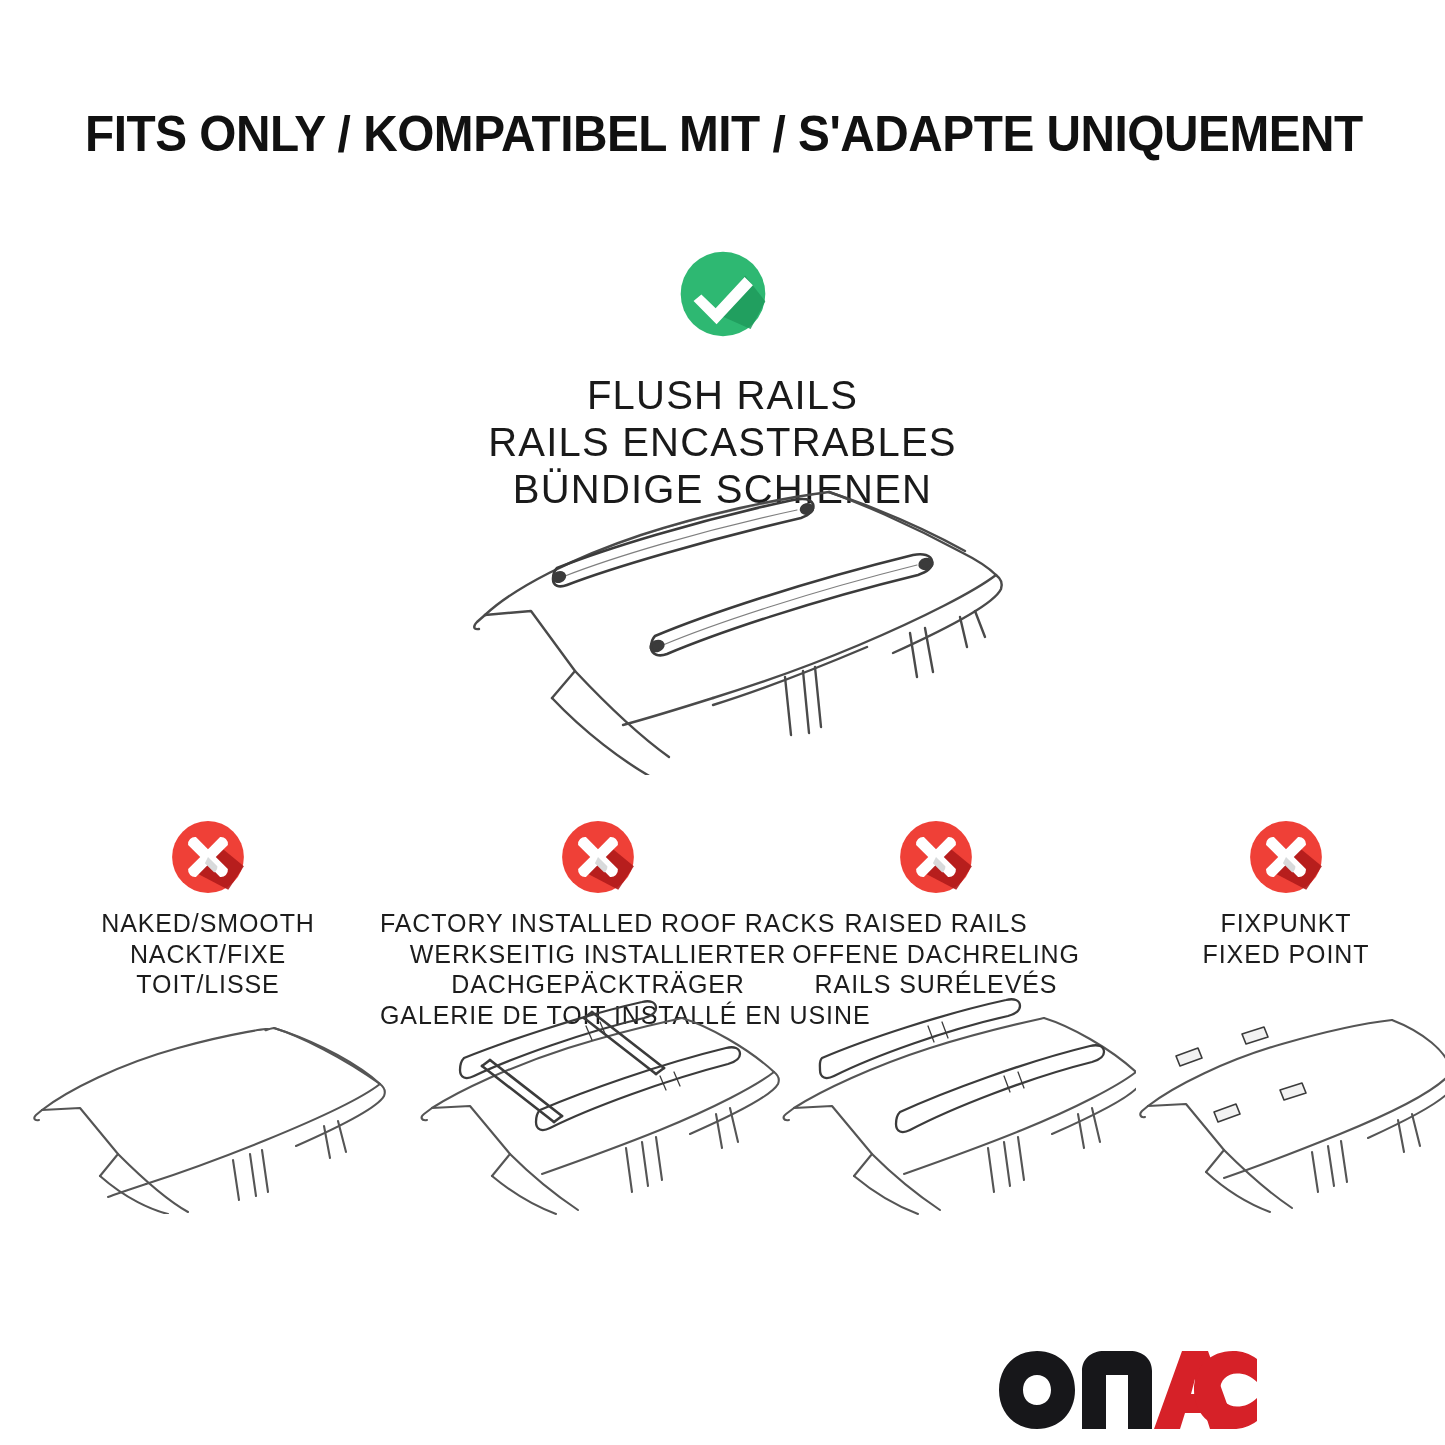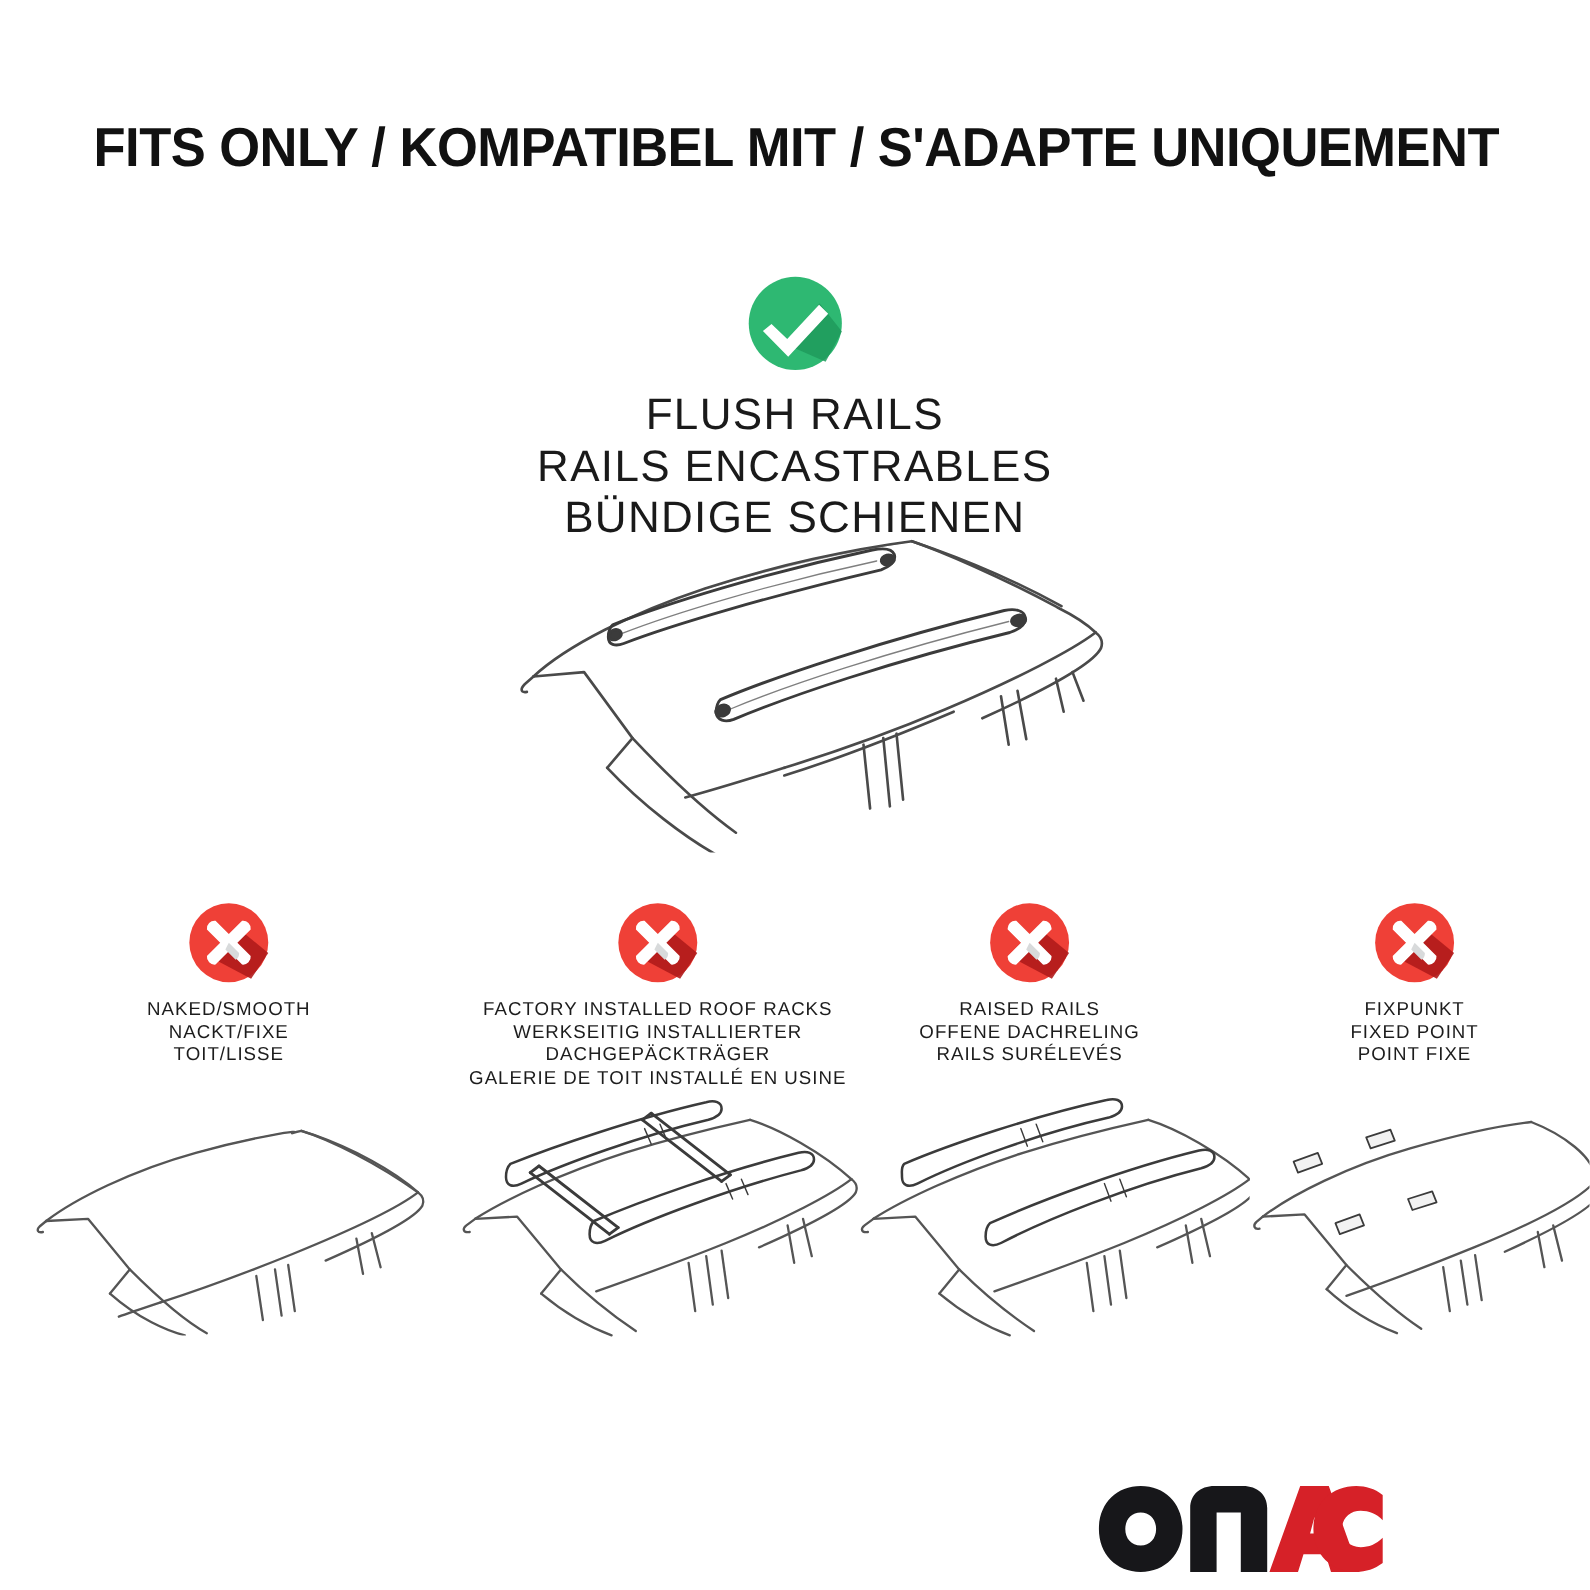--- a/index.html
+++ b/index.html
@@ -34,21 +34,21 @@
     left:0; top:248px;
     width:1445px;
     text-align:center;
   }
   .check-icon{
     display:block;
     margin:0 auto;
     width:92px;height:92px;
   }
   .ok-text{
-    margin-top:14px;
+    margin-top:32px;
     font-size:40px;
     font-weight:400;
     letter-spacing:1.2px;
     color:#1a1a1a;
     line-height:1.18;
   }
   .ok-text div{white-space:nowrap;}
 
   
   .hero-art{
@@ -74,21 +74,21 @@
   .col-2{left:776px; width:320px;}
   .col-3{left:1136px;width:300px;}
 
   .x-icon{
     display:block;
     margin:0 auto;
     width:78px;height:78px;
   }
   .col-label{
     margin-top:12px;
-    font-size:17px;
+    font-size:25px;
     font-weight:400;
     letter-spacing:0.9px;
     color:#1c1c1c;
     line-height:1.22;
   }
   .col-label div{white-space:nowrap;}
 
   .col-art{
     position:absolute;
     left:0;right:0;
@@ -298,21 +298,20 @@
     <div class="col col-3">
       <svg class="x-icon" viewBox="0 0 100 100">
         <circle cx="50" cy="50" r="46" fill="#ef4037"></circle>
         <path d="M62 34 L96 62 L76 92 L38 72 Z" fill="#b01b1b" opacity="0.9"></path>
         <path d="M34.5 24.5 L50 40 L65.5 24.5 A9 9 0 0 1 75.5 34.5 L60 50 L75.5 65.5 A9 9 0 0 1 65.5 75.5 L50 60 L34.5 75.5 A9 9 0 0 1 24.5 65.5 L40 50 L24.5 34.5 A9 9 0 0 1 34.5 24.5 Z" fill="#ffffff"></path>
         <path d="M50 50 L62 62 A9 9 0 0 1 58 70 L46 58 Z" fill="#d8dadb"></path>
       </svg>
       <div class="col-label">
         <div>FIXPUNKT</div>
         <div>FIXED POINT</div>
-        <div>POINT FIXE</div>
       </div>
       <svg class="col-art art-3" viewBox="0 0 320 205">
         <g fill="none" stroke="#555" stroke-width="2.1" stroke-linecap="round" stroke-linejoin="round">
           <path d="M12 96 C38 76 90 50 146 34 C198 19 238 12 256 10"></path>
           <path d="M256 10 C282 20 316 42 314 64"></path>
           <path d="M12 96 L6 101 C3 104 4 108 9 107"></path>
           <path d="M12 96 L50 94 L88 140 L70 162"></path>
           <path d="M70 162 C94 184 118 196 134 202"></path>
           <path d="M88 140 C112 164 138 186 156 198"></path>
           <path d="M314 64 C300 80 258 102 204 124 C162 141 120 157 88 168"></path>

